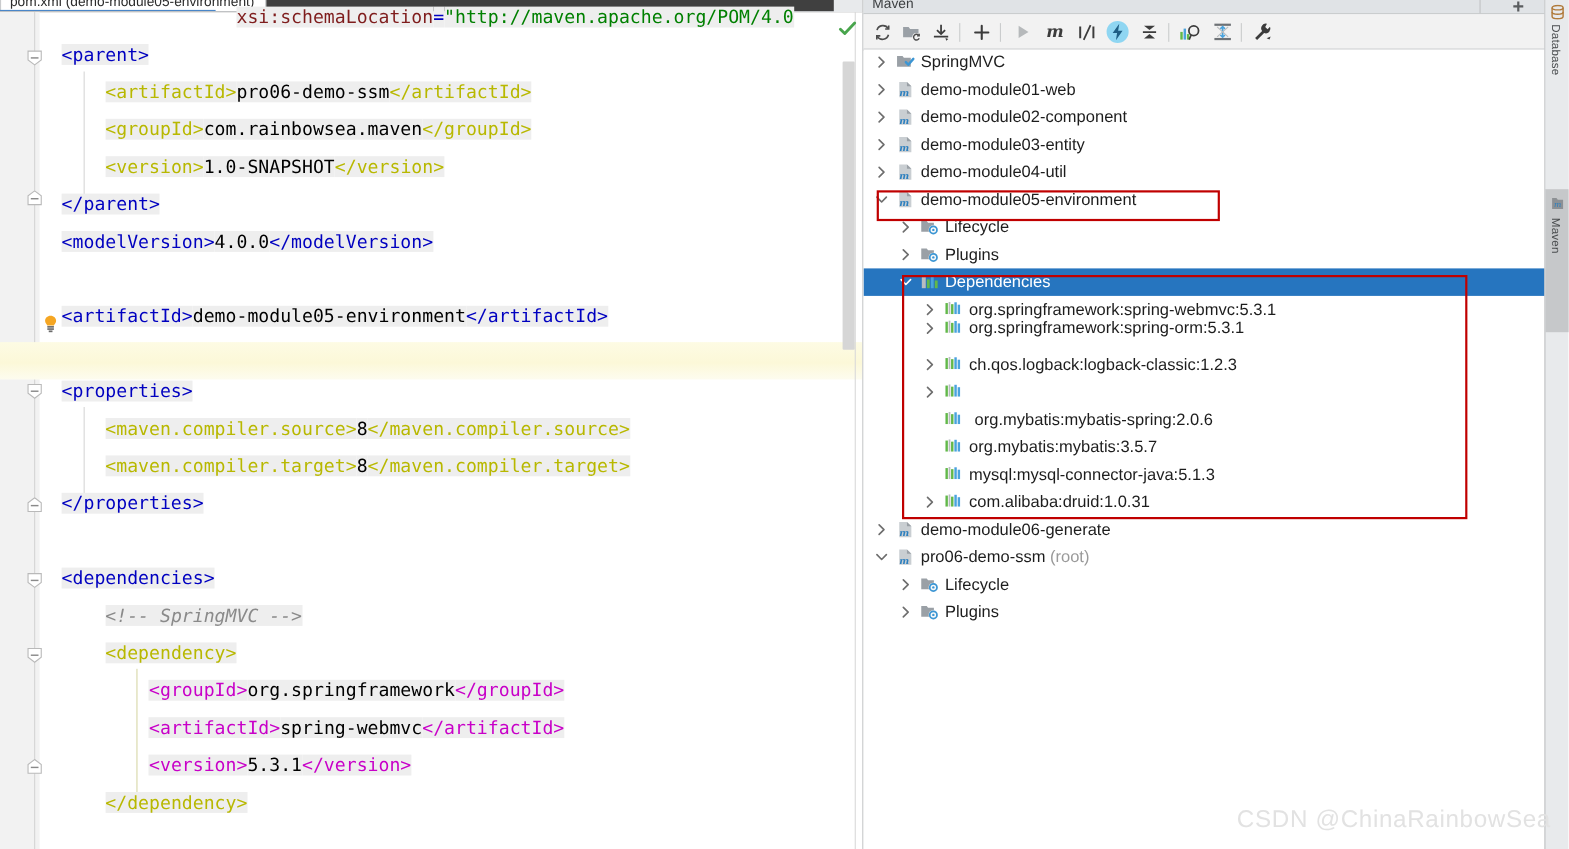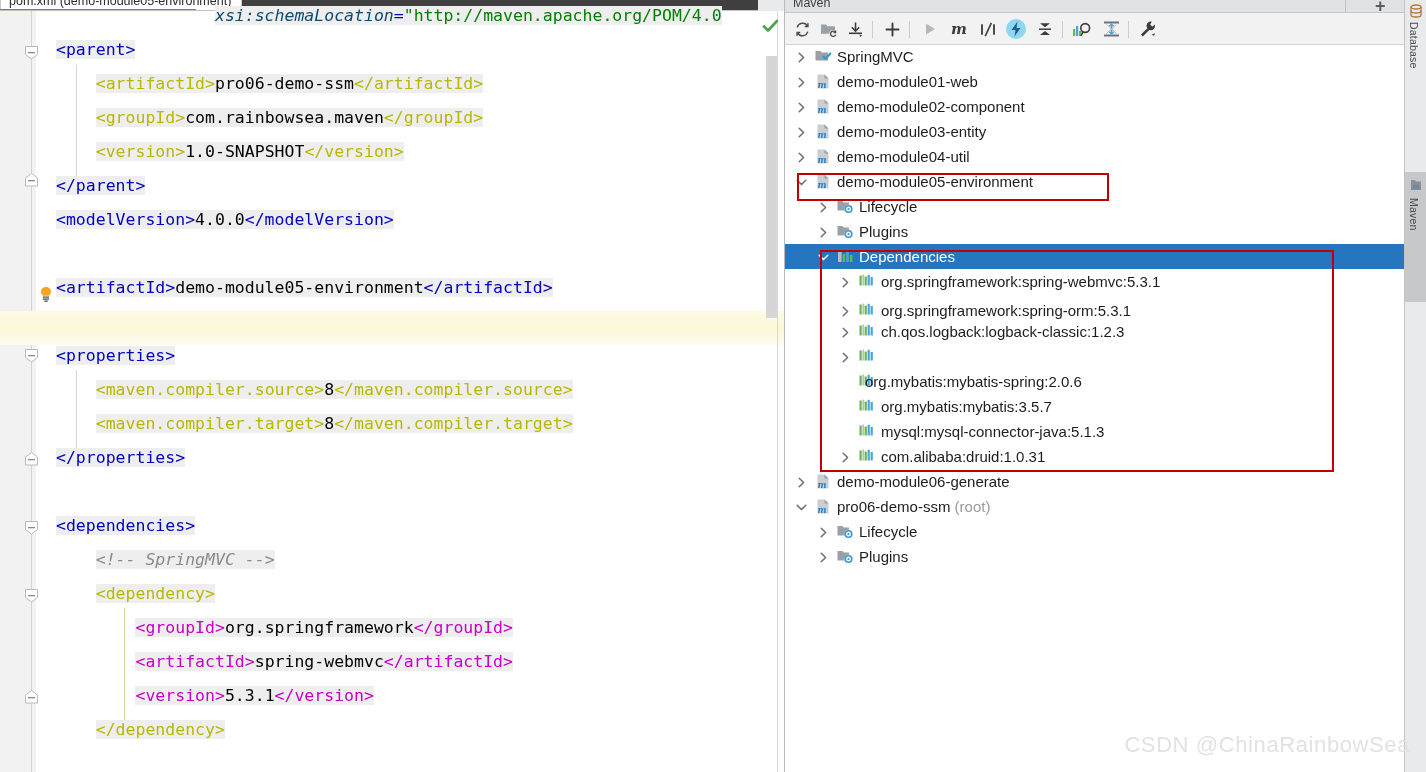--- a/index.html
+++ b/index.html
@@ -87,21 +87,21 @@
     font-family: "DejaVu Sans Mono", "Liberation Mono", monospace;
     font-size: 16.5px;
     line-height: 34px;
     white-space: pre;
   }
   .cl { position: absolute; left: 0; width: 700px; height: 34px; }
   .tok { background: #eeeeee; }
   .tag   { color: #0000c0; }
   .tag2  { color: #b8b800; }
   .tag3  { color: #c800c8; }
-  .attr  { color: #0c4a6e; font-style: italic; }
+  .attr  { color: #7f1d1d; }
   .op    { color: #0000c0; }
   .str   { color: #008000; }
   .txt   { color: #000000; }
   .cmt   { color: #8a8a8a; font-style: italic; }
 
   .current-line {
     position: absolute;
     left: 0; top: 311px;
     width: 784px; height: 34px;
     background: linear-gradient(180deg,#fdfbe4 0%, #fcf8d8 55%, #fdfcef 100%);
@@ -585,21 +585,21 @@
             </svg></span>
           <span class="ticon" style="left: 74px;"><svg width="15" height="15" viewBox="0 0 15 15">
       <rect x="0.5" y="2.5" width="2.2" height="10" fill="#62b84a"></rect>
       <rect x="3.4" y="1.5" width="1.6" height="11" fill="#b9bdc0"></rect>
       <rect x="5.6" y="3.5" width="2.2" height="9" fill="#62b84a"></rect>
       <rect x="8.6" y="1.8" width="2.2" height="10.7" fill="#4aa3dd"></rect>
       <rect x="11.6" y="4" width="2.2" height="8.5" fill="#4aa3dd"></rect>
     </svg></span>
           <span class="tlabel" style="left: 96px;">org.springframework:spring-webmvc:5.3.1</span>
         </div>
-        <div class="tree-row" style="top: 252px;">
+        <div class="tree-row" style="top: 240px;">
           <span class="arrow" style="left: 54px;"><svg width="13" height="13" viewBox="0 0 13 13">
               <path d="M4.2 2.2l4.4 4.3-4.4 4.3" fill="none" stroke="currentColor" stroke-width="1.5" stroke-linecap="round" stroke-linejoin="round"></path>
             </svg></span>
           <span class="ticon" style="left: 74px;"><svg width="15" height="15" viewBox="0 0 15 15">
       <rect x="0.5" y="2.5" width="2.2" height="10" fill="#62b84a"></rect>
       <rect x="3.4" y="1.5" width="1.6" height="11" fill="#b9bdc0"></rect>
       <rect x="5.6" y="3.5" width="2.2" height="9" fill="#62b84a"></rect>
       <rect x="8.6" y="1.8" width="2.2" height="10.7" fill="#4aa3dd"></rect>
       <rect x="11.6" y="4" width="2.2" height="8.5" fill="#4aa3dd"></rect>
     </svg></span>
@@ -631,21 +631,21 @@
     </svg></span>
         </div>
         <div class="tree-row" style="top: 323px;">
           <span class="ticon" style="left: 74px;"><svg width="15" height="15" viewBox="0 0 15 15">
       <rect x="0.5" y="2.5" width="2.2" height="10" fill="#62b84a"></rect>
       <rect x="3.4" y="1.5" width="1.6" height="11" fill="#b9bdc0"></rect>
       <rect x="5.6" y="3.5" width="2.2" height="9" fill="#62b84a"></rect>
       <rect x="8.6" y="1.8" width="2.2" height="10.7" fill="#4aa3dd"></rect>
       <rect x="11.6" y="4" width="2.2" height="8.5" fill="#4aa3dd"></rect>
     </svg></span>
-          <span class="tlabel" style="left: 80px;">org.mybatis:mybatis-spring:2.0.6</span>
+          <span class="tlabel" style="left: 101px;">org.mybatis:mybatis-spring:2.0.6</span>
         </div>
         <div class="tree-row" style="top: 348px;">
           <span class="ticon" style="left: 74px;"><svg width="15" height="15" viewBox="0 0 15 15">
       <rect x="0.5" y="2.5" width="2.2" height="10" fill="#62b84a"></rect>
       <rect x="3.4" y="1.5" width="1.6" height="11" fill="#b9bdc0"></rect>
       <rect x="5.6" y="3.5" width="2.2" height="9" fill="#62b84a"></rect>
       <rect x="8.6" y="1.8" width="2.2" height="10.7" fill="#4aa3dd"></rect>
       <rect x="11.6" y="4" width="2.2" height="8.5" fill="#4aa3dd"></rect>
     </svg></span>
           <span class="tlabel" style="left: 96px;">org.mybatis:mybatis:3.5.7</span>

